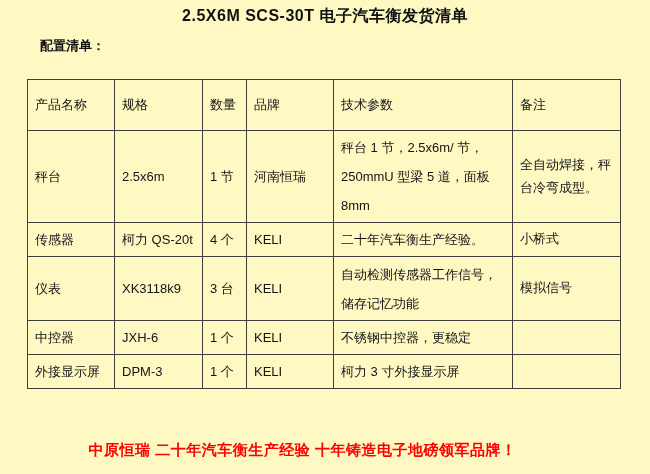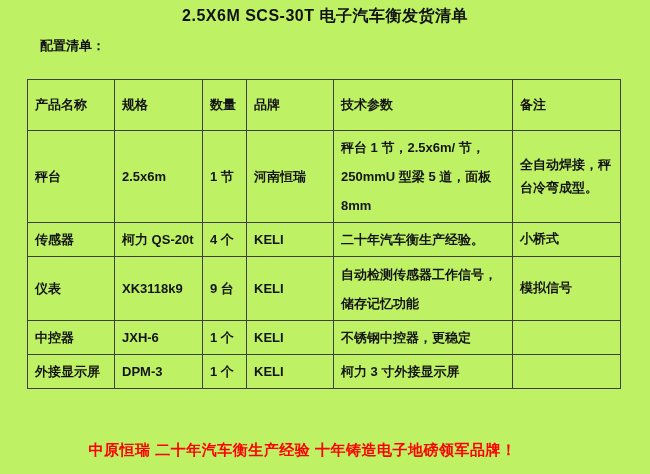--- a/index.html
+++ b/index.html
@@ -1,21 +1,21 @@
 <!DOCTYPE html>
 <html><head>
 <meta charset="utf-8">
 <style>
   * { margin: 0; padding: 0; box-sizing: border-box; }
   html, body { background: #ffffff; }
   .page {
     position: relative;
     width: 650px;
     height: 474px;
-    background: #bef264;
+    background: #fef9c3;
     font-family: "Liberation Sans", sans-serif;
     color: #1a1a1a;
     overflow: hidden;
   }
   .title {
     position: absolute;
     top: 6px;
     left: 0;
     width: 100%;
     text-align: center;
@@ -40,24 +40,24 @@
     border-collapse: collapse;
     table-layout: fixed;
     font-size: 13px;
     color: #141414;
   }
   table.delivery td, table.delivery th {
     border: 1px solid #3f3f3f;
     padding: 2px 4px 2px 7px;
     vertical-align: middle;
     text-align: left;
-    font-weight: bold;
+    font-weight: normal;
     overflow: hidden;
   }
-  table.delivery th { font-weight: bold; }
+  table.delivery th { font-weight: normal; }
   tr.hrow   { height: 51px; }
   tr.r0     { height: 65px; }
   tr.r1     { height: 33px; }
   tr.r2     { height: 64px; }
   tr.r3     { height: 33px; margin-top: 7px; }
   tr.r4     { height: 32px; }
   tr.r5     { height: 31px; }
   tr.note-row { height: 34px; }
   td.col-tech { white-space: pre-line; line-height: 29px; }
   td.note-cell { font-weight: bold; line-height: 1.3; }
@@ -116,21 +116,21 @@
         <td class="col-product">传感器</td>
         <td class="col-spec">柯力 QS-20t</td>
         <td class="col-qty">4 个</td>
         <td class="col-brand">KELI</td>
         <td class="col-tech">二十年汽车衡生产经验。</td>
         <td class="col-remark">小桥式</td>
       </tr>
       <tr class="r2">
         <td class="col-product">仪表</td>
         <td class="col-spec">XK3118k9</td>
-        <td class="col-qty">9 台</td>
+        <td class="col-qty">3 台</td>
         <td class="col-brand">KELI</td>
         <td class="col-tech">自动检测传感器工作信号，
 储存记忆功能</td>
         <td class="col-remark">模拟信号</td>
       </tr>
       <tr class="r3">
         <td class="col-product">中控器</td>
         <td class="col-spec">JXH-6</td>
         <td class="col-qty">1 个</td>
         <td class="col-brand">KELI</td>

